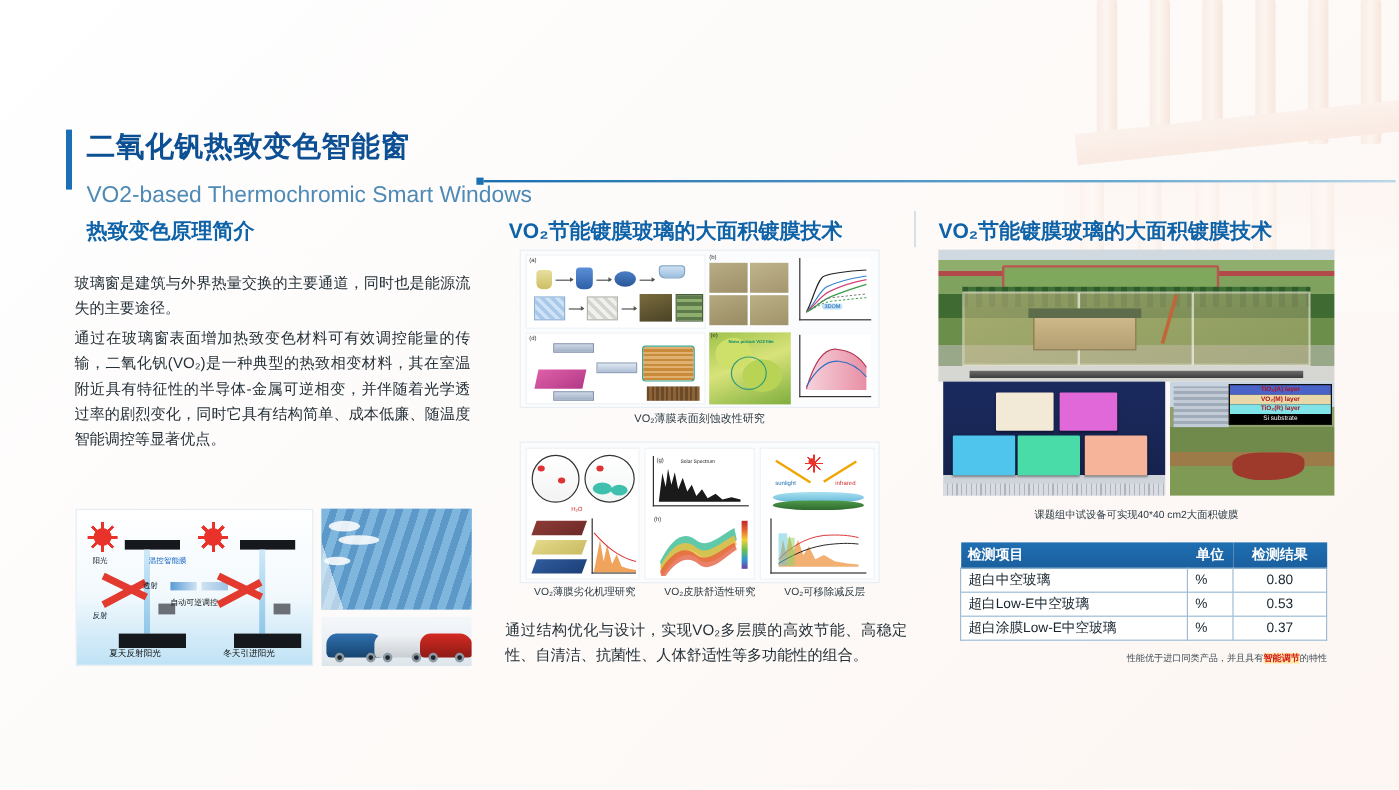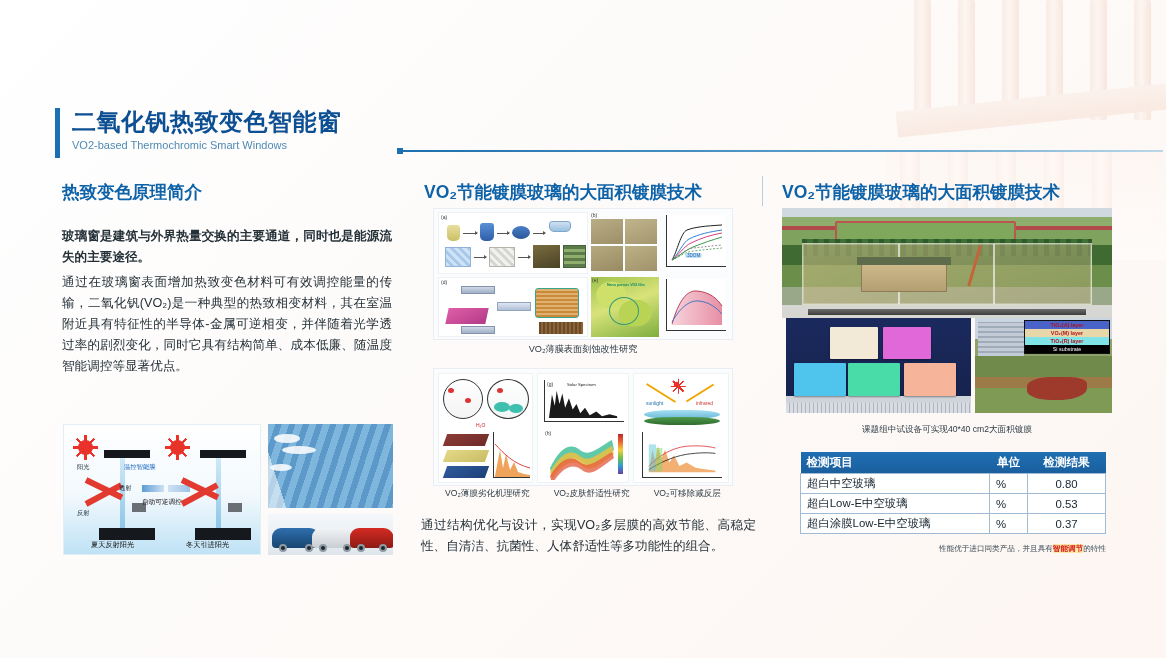--- a/index.html
+++ b/index.html
@@ -52,50 +52,50 @@
     position: absolute; left: 55px; top: 106px; width: 1060px; height: 56px;
   }
   .sec .bar {
     position: absolute; left: 0; top: 2px; width: 5px; height: 50px; background: #1a6fb5;
   }
   .sec .sec-cn {
     position: absolute; left: 17px; top: 0;
     font-size: 24px; font-weight: bold; color: #0d4f93; letter-spacing: .5px;
   }
   .sec .sec-en {
-    position: absolute; left: 17px; top: 33px;
-    font-size: 11px; color: #4e8ab5; font-weight: 300;
+    position: absolute; left: 17px; top: 46px;
+    font-size: 19px; color: #4e8ab5; font-weight: 300;
   }
   .sec .rule {
     position: absolute; left: 348px; top: 44px; width: 760px; height: 2px;
     background: linear-gradient(90deg,#1d6fae,#6aa9d0 70%,#bcd8e8);
   }
   .sec .rule:before{
     content:""; position:absolute; left:-6px; top:-2px; width:6px;height:6px;
     background:#1d6fae;
   }
 
   
   .colhead {
     position: absolute; font-weight: bold; color: #0d62a8; white-space: nowrap;
   }
-  .h-left  { left: 62px;  top: 180px; font-size: 17.5px; }
+  .h-left  { left: 72px;  top: 180px; font-size: 17.5px; }
   .h-mid   { left: 424px; top: 180px; font-size: 17.5px; }
   .h-right { left: 782px; top: 180px; font-size: 17.5px; }
   .vdiv {
     position: absolute; top: 176px; width: 1px; height: 30px; background: #b9cfe0;
   }
   .vdiv.d1 { left: 762px; }
 
   
   .lp {
     position: absolute; left: 62px; width: 330px;
     font-size: 12.6px; line-height: 21px; color: #253138; text-align: justify;
   }
-  .lp1 { top: 226px; font-weight: bold; }
+  .lp1 { top: 226px; }
   .lp2 { top: 272px; }
 
   .photo-block { position:absolute; left: 63px; top: 424px; width: 330px; height: 131px; }
 
   
   .illus {
     position: absolute; left: 0; top: 0; width: 198px; height: 131px;
     background: linear-gradient(180deg,#ffffff 0%,#f2f9fd 55%,#bfe2f5 100%);
     border: 1px solid #e3eef5; overflow: hidden;
   }

